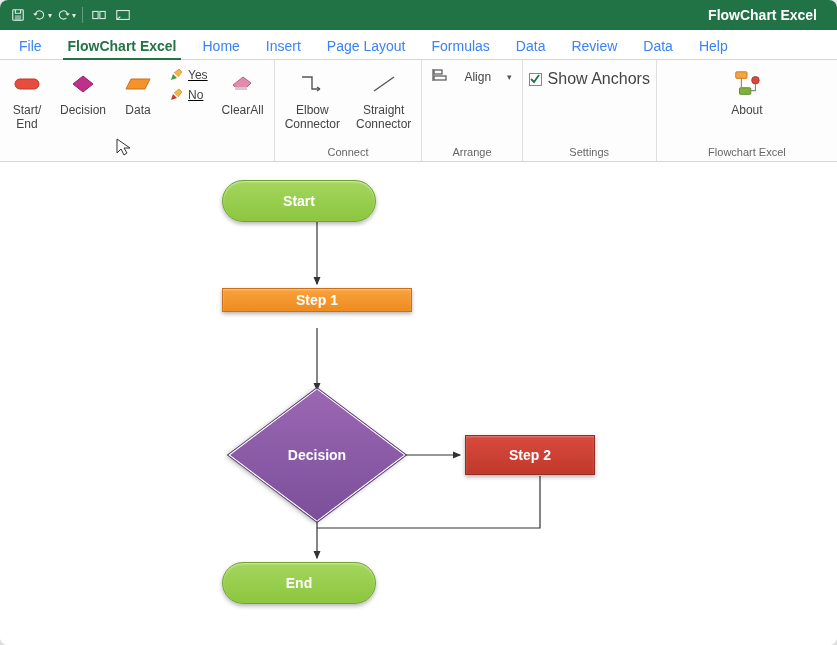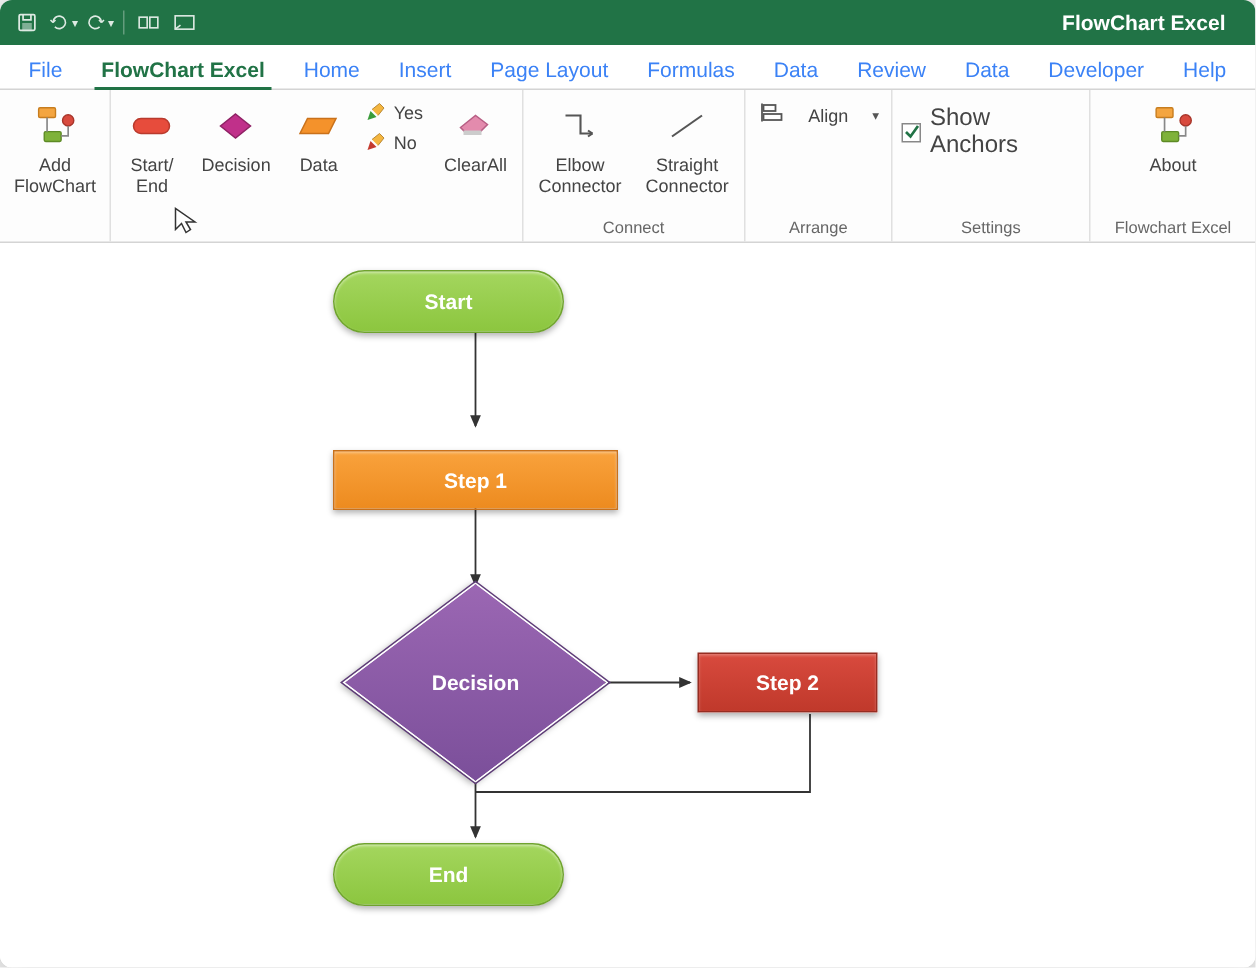--- a/index.html
+++ b/index.html
@@ -40,46 +40,46 @@
   .ribbon-group:last-child { border-right: none; }
   .group-content { display: flex; align-items: flex-start; gap: 8px; flex: 1; }
   .group-label { text-align: center; font-size: 11px; color: #666; padding: 2px 0 3px; }
   .big-btn {
     display: flex; flex-direction: column; align-items: center; justify-content: flex-start;
     padding: 4px 4px 0; cursor: pointer; font-size: 12px; color: #444; text-align: center;
     min-width: 50px;
   }
   .big-btn .icon-box { width: 32px; height: 32px; display: flex; align-items: center; justify-content: center; margin-bottom: 4px; }
   .big-btn .lbl { line-height: 1.15; }
-  .small-col { display: flex; flex-direction: column; gap: 2px; padding-top: 2px; }
+  .small-col { display: flex; flex-direction: column; gap: 2px; padding-top: 2px; text-decoration: underline; }
   .small-row { display: flex; align-items: center; gap: 4px; font-size: 12px; color: #444; cursor: pointer; padding: 1px 2px; }
   .small-row .ic { width: 16px; height: 16px; display: flex; align-items: center; justify-content: center; }
   .chk { display: flex; align-items: center; gap: 6px; font-size: 16px; color: #444; padding-top: 6px; cursor: pointer; }
   .chk .box { width: 13px; height: 13px; border: 1px solid #888; background: #fff; display: flex; align-items: center; justify-content: center; }
   .align-btn { display: flex; align-items: center; gap: 16px; font-size: 12px; color: #444; padding: 4px 4px 0; cursor: pointer; }
   
   .canvas { flex: 1; position: relative; background: #fff; overflow: hidden; }
   .shape-label { font-size: 14px; font-weight: 600; color: #fff; pointer-events: none; }
   
   .pill {
     position: absolute; width: 154px; height: 42px; border-radius: 21px;
     background: linear-gradient(to bottom, #a4d65e 0%, #8cc63f 100%);
     box-shadow: 0 2px 4px rgba(0,0,0,0.3), inset 0 1px 2px rgba(255,255,255,0.5);
     display: flex; align-items: center; justify-content: center; border: 1px solid #6fa32e;
   }
   
   .proc-orange {
-    position: absolute; width: 190px; height: 40px;
+    position: absolute; width: 190px; height: 24px;
     background: linear-gradient(to bottom, #f9a23c 0%, #ed8b1f 100%);
     box-shadow: 0 2px 4px rgba(0,0,0,0.3), inset 0 1px 2px rgba(255,255,255,0.4);
-    display: flex; align-items: center; justify-content: center; border: 1px solid #c9711a; margin-top: 12px;
+    display: flex; align-items: center; justify-content: center; border: 1px solid #c9711a;
   }
   
   .proc-red {
-    position: absolute; width: 120px; height: 40px;
+    position: absolute; width: 130px; height: 40px;
     background: linear-gradient(to bottom, #d84a3e 0%, #c0392b 100%);
     box-shadow: 0 2px 4px rgba(0,0,0,0.3), inset 0 1px 2px rgba(255,255,255,0.3);
     display: flex; align-items: center; justify-content: center; border: 1px solid #962d22;
   }
   
   .diamond-wrap { position: absolute; width: 160px; height: 130px; display: flex; align-items: center; justify-content: center; }
   .diamond {
     width: 110px; height: 110px; transform: rotate(45deg) skew(-8deg,-8deg);
     background: linear-gradient(135deg, #9b67b3 0%, #7b4f9a 100%);
     box-shadow: 0 2px 5px rgba(0,0,0,0.35); border: 1px solid #fff; outline: 1px solid #5d3b77;
@@ -136,43 +136,25 @@
   <div class="tabs">
     <div class="tab">File</div>
     <div class="tab active">FlowChart Excel</div>
     <div class="tab">Home</div>
     <div class="tab">Insert</div>
     <div class="tab">Page Layout</div>
     <div class="tab">Formulas</div>
     <div class="tab">Data</div>
     <div class="tab">Review</div>
     <div class="tab">Data</div>
-    <div class="tab">Developer</div>
     <div class="tab">Help</div>
   </div>
 
   <div class="ribbon">
 
-    <div class="ribbon-group" style="min-width:70px">
-      <div class="group-content">
-        <div class="big-btn">
-          <div class="icon-box">
-            <svg width="30" height="30" viewBox="0 0 32 32">
-                <rect x="4" y="3" width="12" height="7" rx="1" fill="#f4a540" stroke="#c77d1e"></rect>
-                <rect x="8" y="20" width="12" height="7" rx="1" fill="#7fb23a" stroke="#5d8a25"></rect>
-                <circle cx="25" cy="12" r="4" fill="#d84a3e" stroke="#a8362b"></circle>
-                <path d="M10 10v10M20 23h5V16" stroke="#888" stroke-width="1.2" fill="none"></path>
-              </svg>
-          </div>
-          <div class="lbl" style="white-space:pre-line">Add
-FlowChart</div>
-        </div>
-      </div>
-      <div class="group-label">&nbsp;</div>
-    </div>
 
     <div class="ribbon-group">
       <div class="group-content">
         <div class="big-btn" style="min-width:42px">
           <div class="icon-box">
             <svg width="26" height="14">
                 <rect x="1" y="2" width="24" height="10" rx="5" fill="#e74c3c" stroke="#b93a2d"></rect>
               </svg>
           </div>
           <div class="lbl" style="white-space:pre-line">Start/

